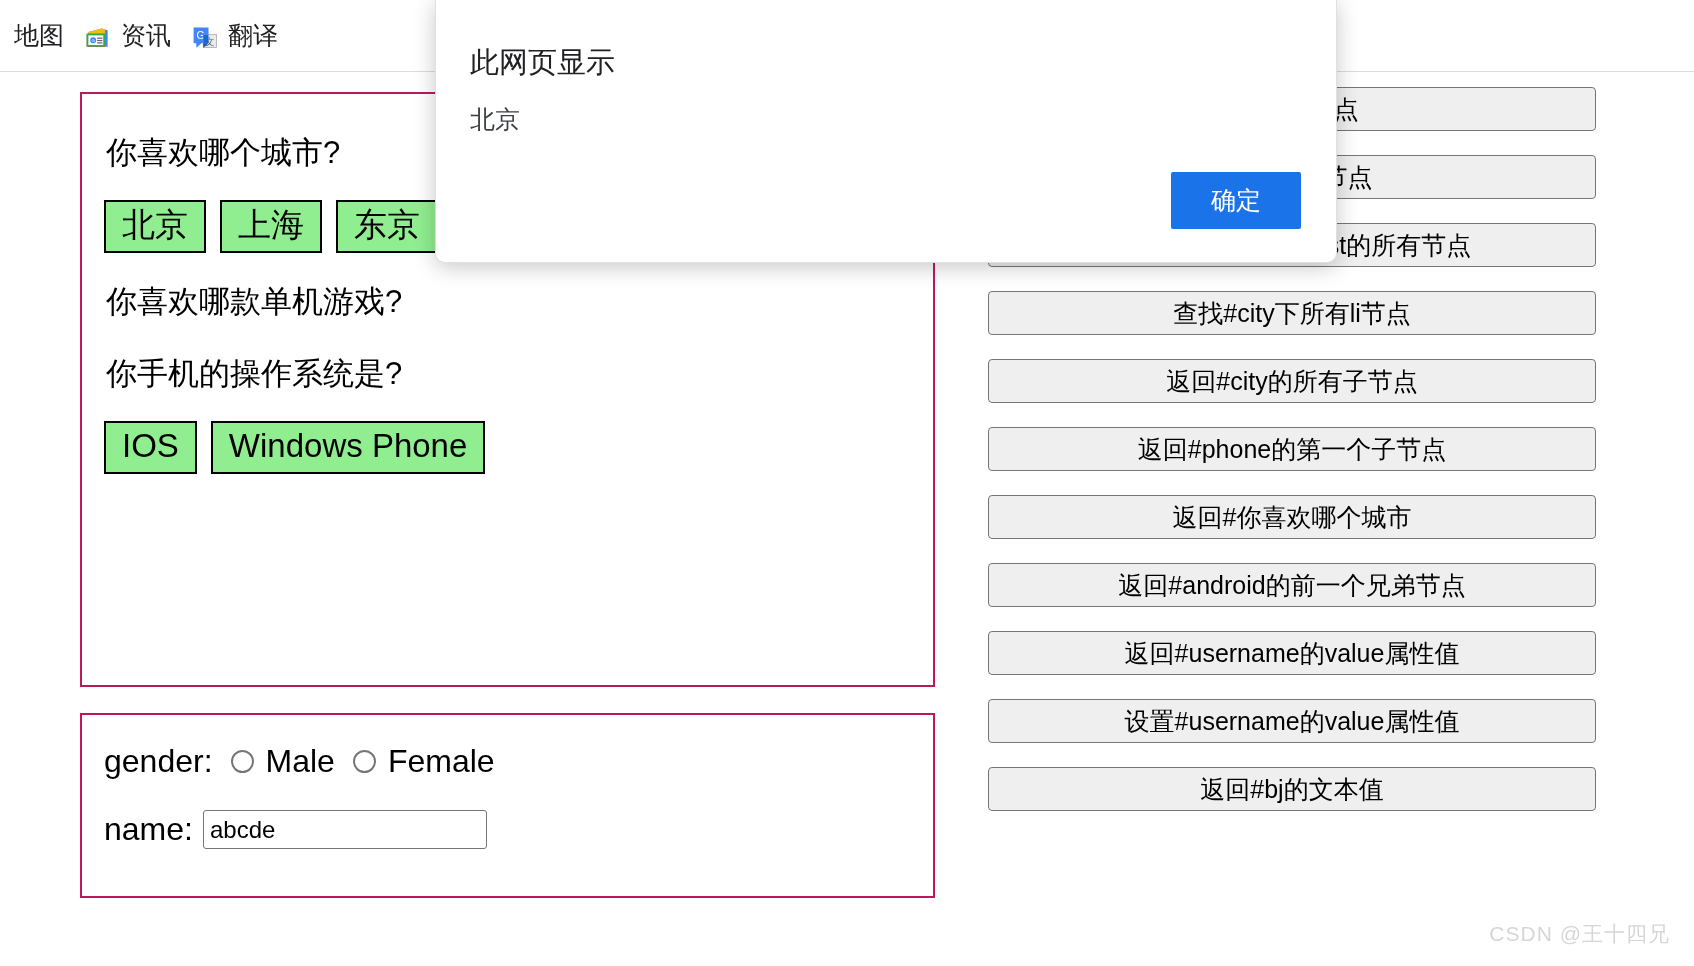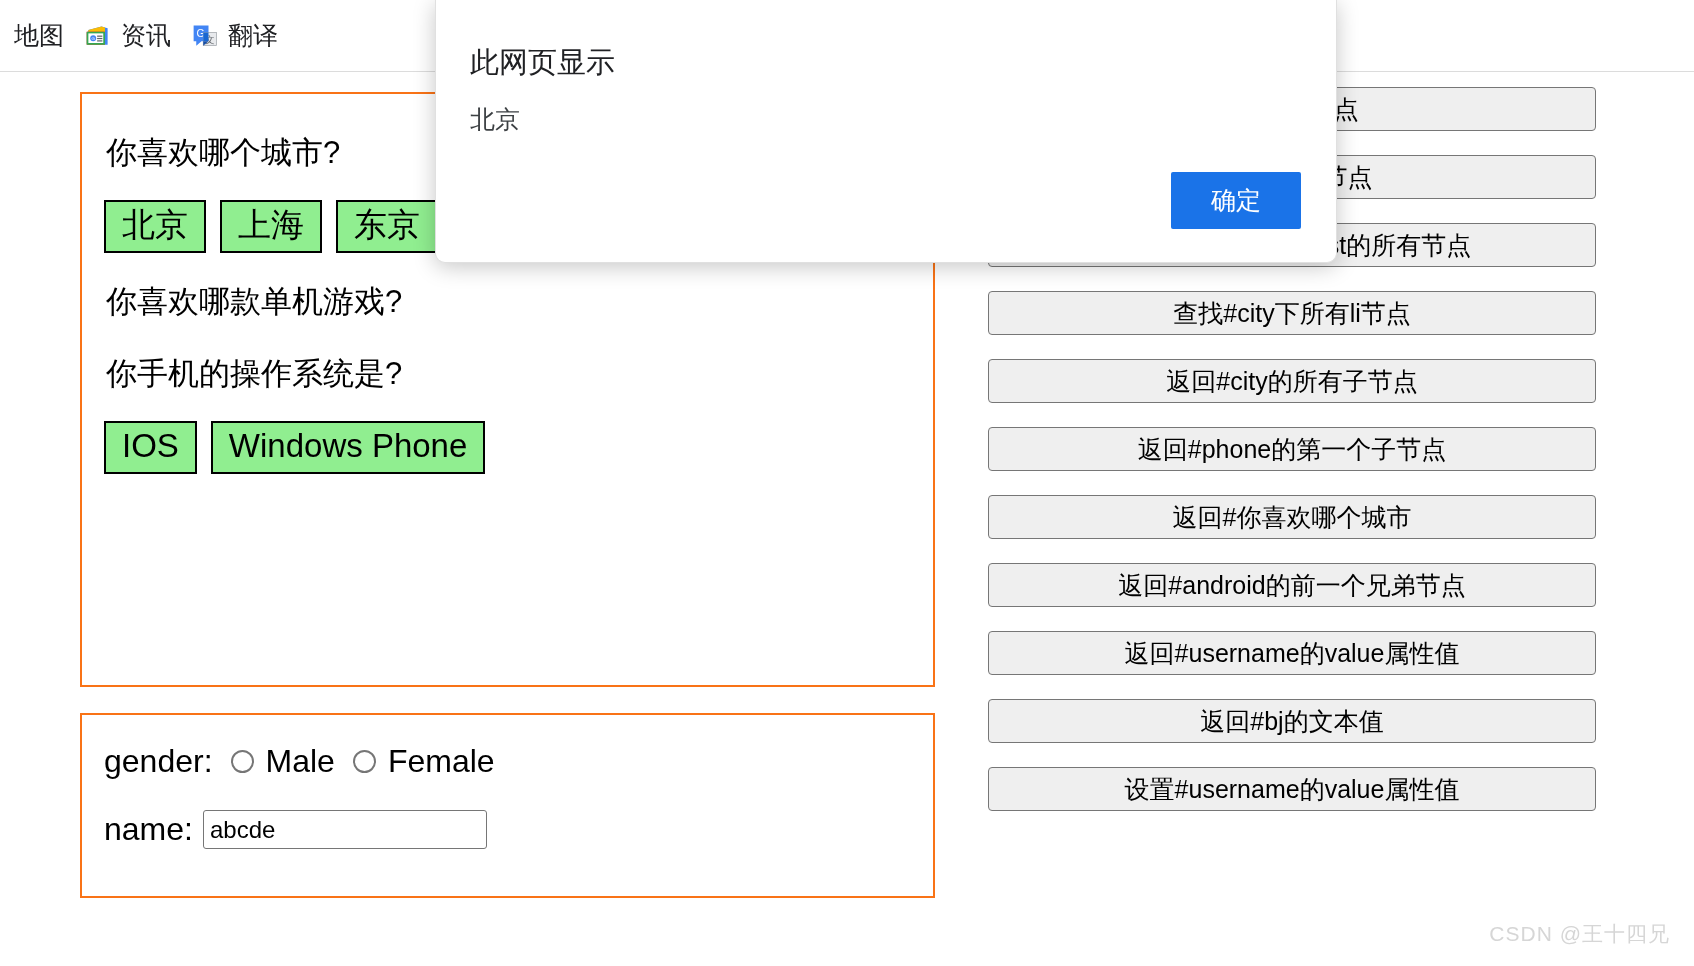--- a/index.html
+++ b/index.html
@@ -14,34 +14,34 @@
 
   
   #bookmark-bar {
     position:absolute; left:0; top:0; width:1694px; height:72px;
     background:#ffffff;
     border-bottom:1px solid #dcdcdc;
     display:flex; align-items:center;
     padding-left:4px;
   }
   .bm-item {
-    display:flex; align-items:center; gap:9px;
+    display:flex; align-items:flex-end; gap:9px;
     padding:5px 10px; border-radius:4px;
     font-size:25px; color:#202124; white-space:nowrap;
     cursor:pointer;
   }
   .bm-ico { width:28px; height:28px; flex:0 0 auto; display:block; }
 
   
   #page { position:absolute; left:0; top:73px; width:1694px; height:893px; background:#fff; }
 
   
   .panel {
     position:absolute;
-    border:2px solid #f97316;
+    border:2px solid #be185d;
     background:#fff;
   }
   #panel-survey { left:80px; top:19px; width:855px; height:595px; }
   #panel-form   { left:80px; top:640px; width:855px; height:185px; }
 
   .question {
     font-size:31px; color:#000; margin:0;
     font-family:"Liberation Sans", sans-serif;
   }
   .btn-row { display:flex; align-items:flex-start; gap:14px; }
@@ -231,22 +231,22 @@
   <div id="right-col">
     <button class="dom-btn">查找#bj节点</button>
     <button class="dom-btn">查找所有li节点</button>
     <button class="dom-btn">查找class为gameList的所有节点</button>
     <button class="dom-btn">查找#city下所有li节点</button>
     <button class="dom-btn">返回#city的所有子节点</button>
     <button class="dom-btn">返回#phone的第一个子节点</button>
     <button class="dom-btn">返回#你喜欢哪个城市</button>
     <button class="dom-btn">返回#android的前一个兄弟节点</button>
     <button class="dom-btn">返回#username的value属性值</button>
+    <button class="dom-btn">设置#username的value属性值</button>
     <button class="dom-btn">返回#bj的文本值</button>
-    <button class="dom-btn">设置#username的value属性值</button>
   </div>
 
   <div id="watermark">CSDN @王十四兄</div>
 
 </div>
 
 <div id="js-dialog">
   <div id="dlg-title">此网页显示</div>
   <div id="dlg-message">北京</div>
   <button id="dlg-ok">确定</button>

